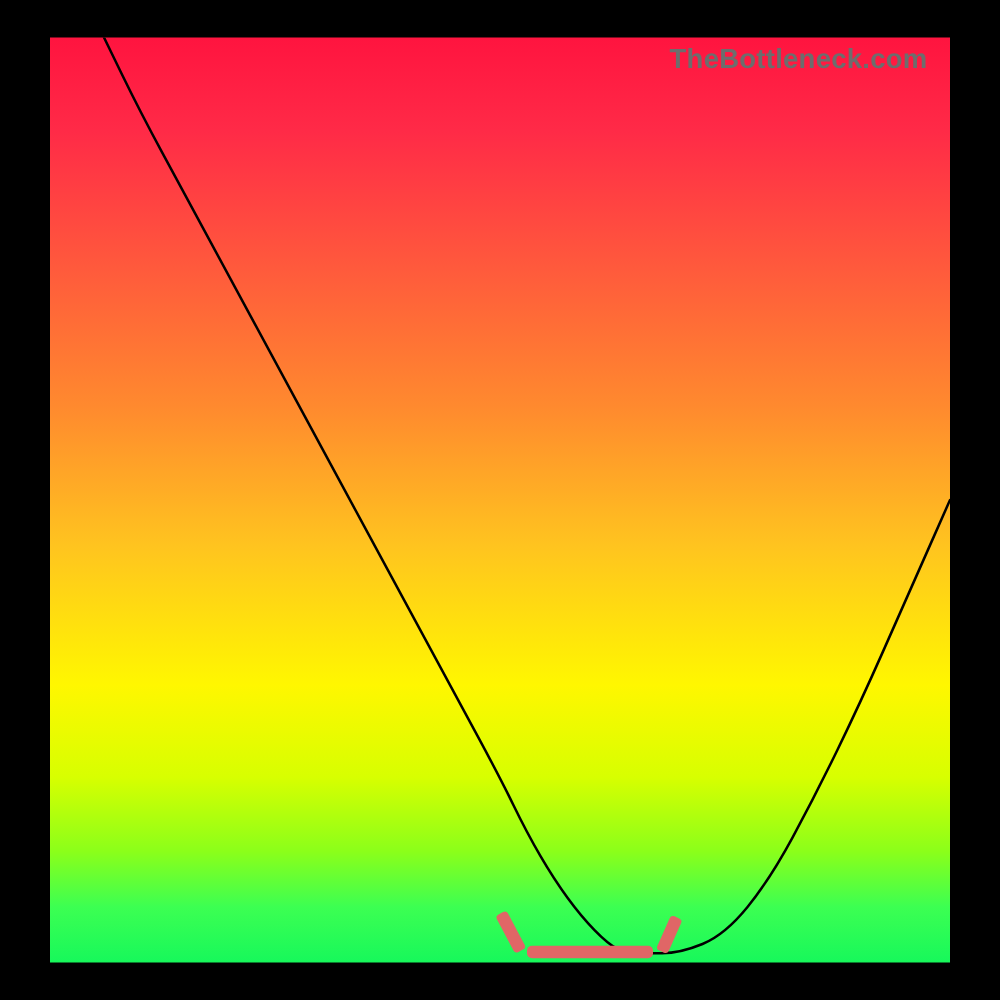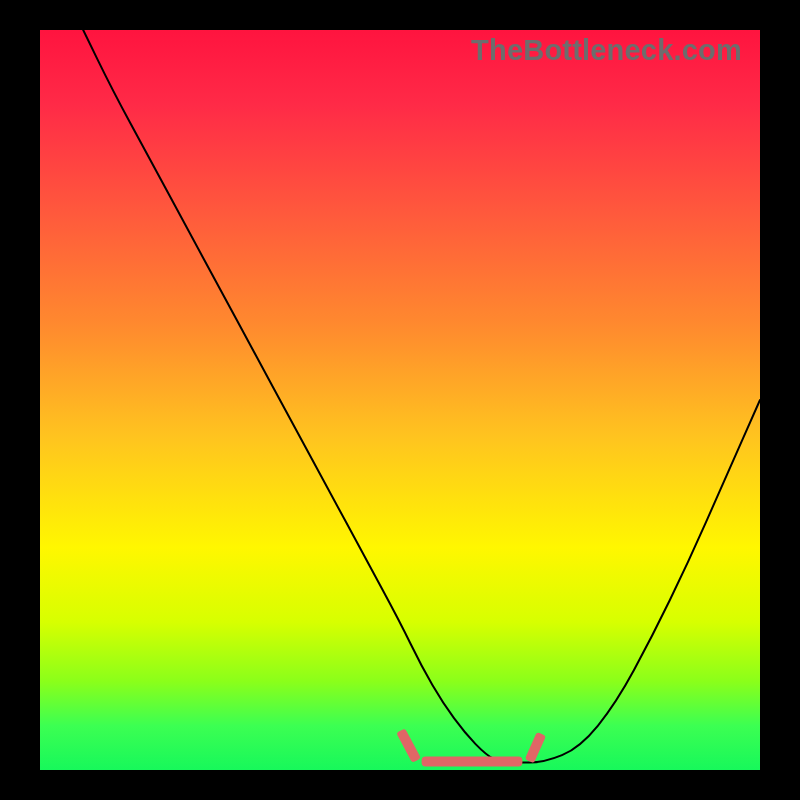--- a/index.html
+++ b/index.html
@@ -35,21 +35,21 @@
       #d7ff00 80%,
       #8bff1a 88%,
       #3cff52 94%,
       #17f85b 100%
     );
   }
   .watermark {
     position: absolute;
     top: 4px;
     right: 18px;
-    font-size: 29px;
+    font-size: 22px;
     font-weight: 600;
     color: #6d6d6d;
     letter-spacing: 0.2px;
     user-select: none;
   }
   svg.overlay {
     position: absolute;
     inset: 0;
     width: 100%;
     height: 100%;

